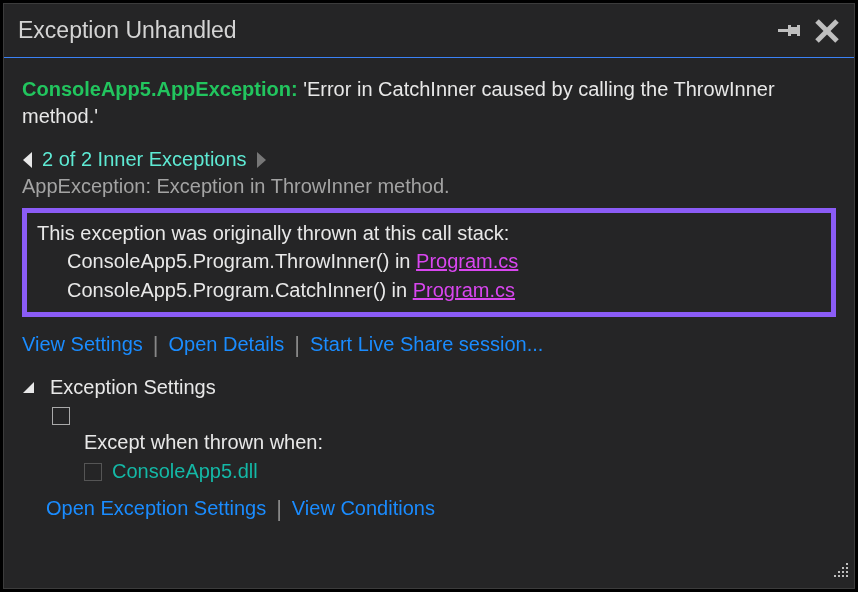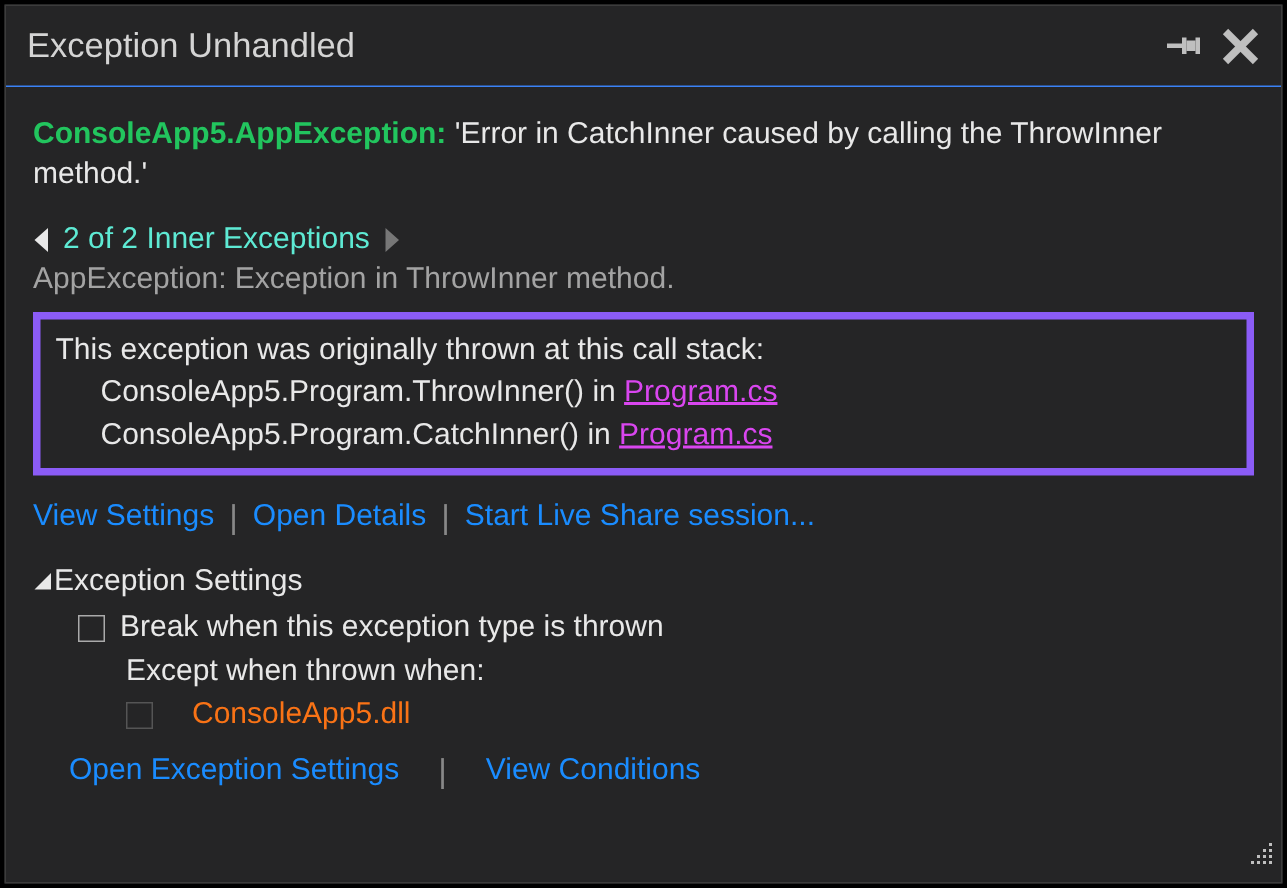--- a/index.html
+++ b/index.html
@@ -49,35 +49,35 @@
   .inner-text { margin-bottom: 10px; color: #a3a3a3; }
   .stack-box {
     border: 5px solid #8b5cf6;
     padding: 6px 10px 8px 10px;
     margin-bottom: 16px;
     line-height: 1.42;
   }
   .stack-frame { padding-left: 30px; color: #e8e8e8; }
   .file-link { color: #d946ef; text-decoration: underline; cursor: pointer; }
   .link-row { display: flex; align-items: center; gap: 10px; margin-bottom: 20px; }
-  .link-row2 { display: flex; align-items: center; gap: 26px; margin-left: 24px; }
+  .link-row2 { display: flex; align-items: center; gap: 10px; margin-left: 24px; }
   .link { color: #1a8cff; cursor: pointer; }
   .vbar { color: #888; font-size: 22px; line-height: 1; }
-  .settings-header { display: flex; align-items: center; gap: 0; margin-bottom: 8px; }
+  .settings-header { display: flex; align-items: center; gap: 14px; margin-bottom: 8px; }
   .collapse-arrow { display:inline-flex; }
   .settings-title { color: #e8e8e8; }
   .setting-line { display: flex; align-items: center; gap: 10px; margin-left: 30px; margin-bottom: 6px; }
   .setting-sub { margin-left: 62px; margin-bottom: 6px; }
   .setting-item { display:flex; align-items:center; gap:10px; margin-left: 62px; margin-bottom: 14px; }
   .checkbox {
     width: 18px; height: 18px; border: 1px solid #aaa; background: transparent;
     flex-shrink: 0;
   }
   .checkbox.disabled { border-color: #555; }
-  .disabled-text { color: #f97316; margin-left: 16px; }
+  .disabled-text { color: #14b8a6; }
   .resize-grip { position: absolute; right: 4px; bottom: 4px; }
 </style>
 </head>
 <body>
 
 <div class="dialog">
 
   <div class="titlebar">
     <div class="titlebar-title">Exception Unhandled</div>
     <div class="titlebar-icons">
@@ -142,21 +142,20 @@
       <span class="collapse-arrow">
         <svg width="14" height="14" viewBox="0 0 14 14">
             <polygon points="1,12 12,12 12,1" fill="#e8e8e8"></polygon>
           </svg>
       </span>
       <span class="settings-title">Exception Settings</span>
     </div>
 
     <div class="setting-line">
       <span class="checkbox"></span>
-      <span>Break when this exception type is thrown</span>
     </div>
     <div class="setting-sub">Except when thrown when:</div>
     <div class="setting-item">
       <span class="checkbox disabled"></span>
       <span class="disabled-text">ConsoleApp5.dll</span>
     </div>
 
     <div class="link-row2">
       <span class="link">Open Exception Settings</span>
       <span class="vbar">|</span>

